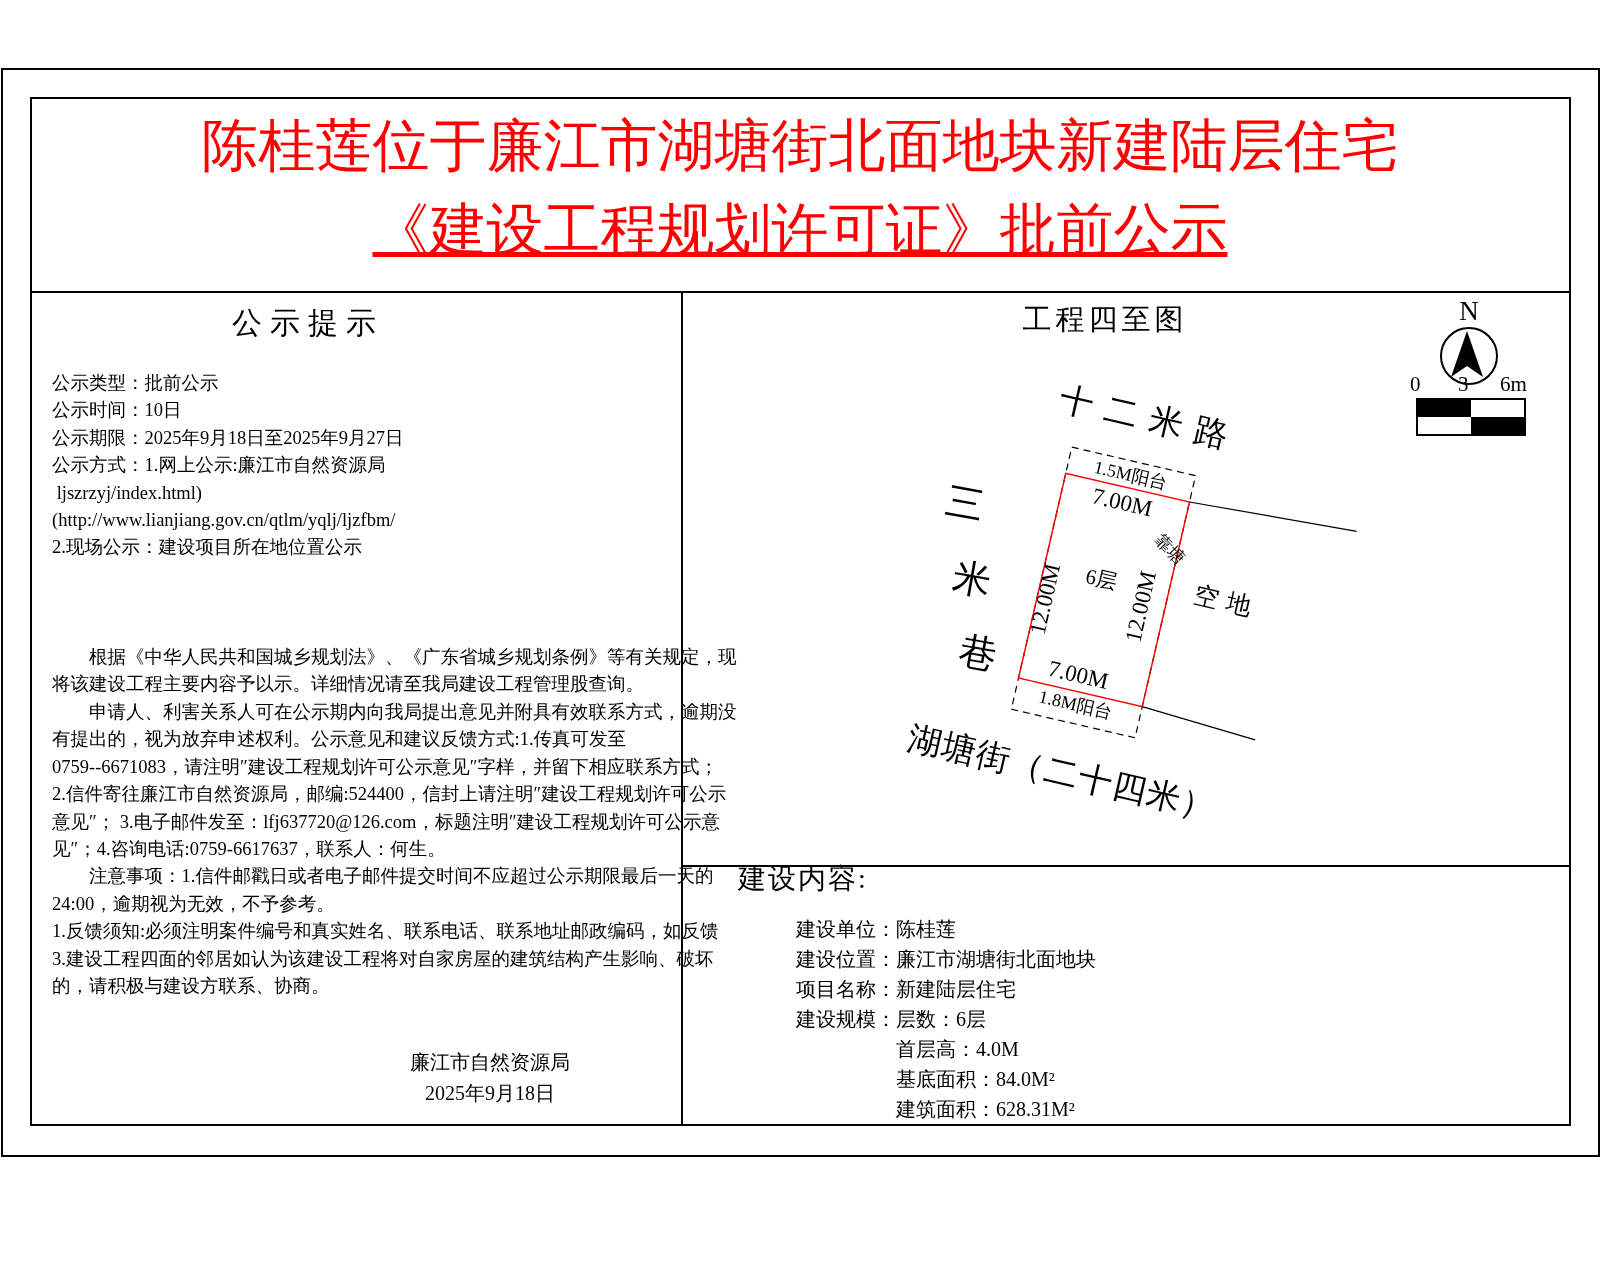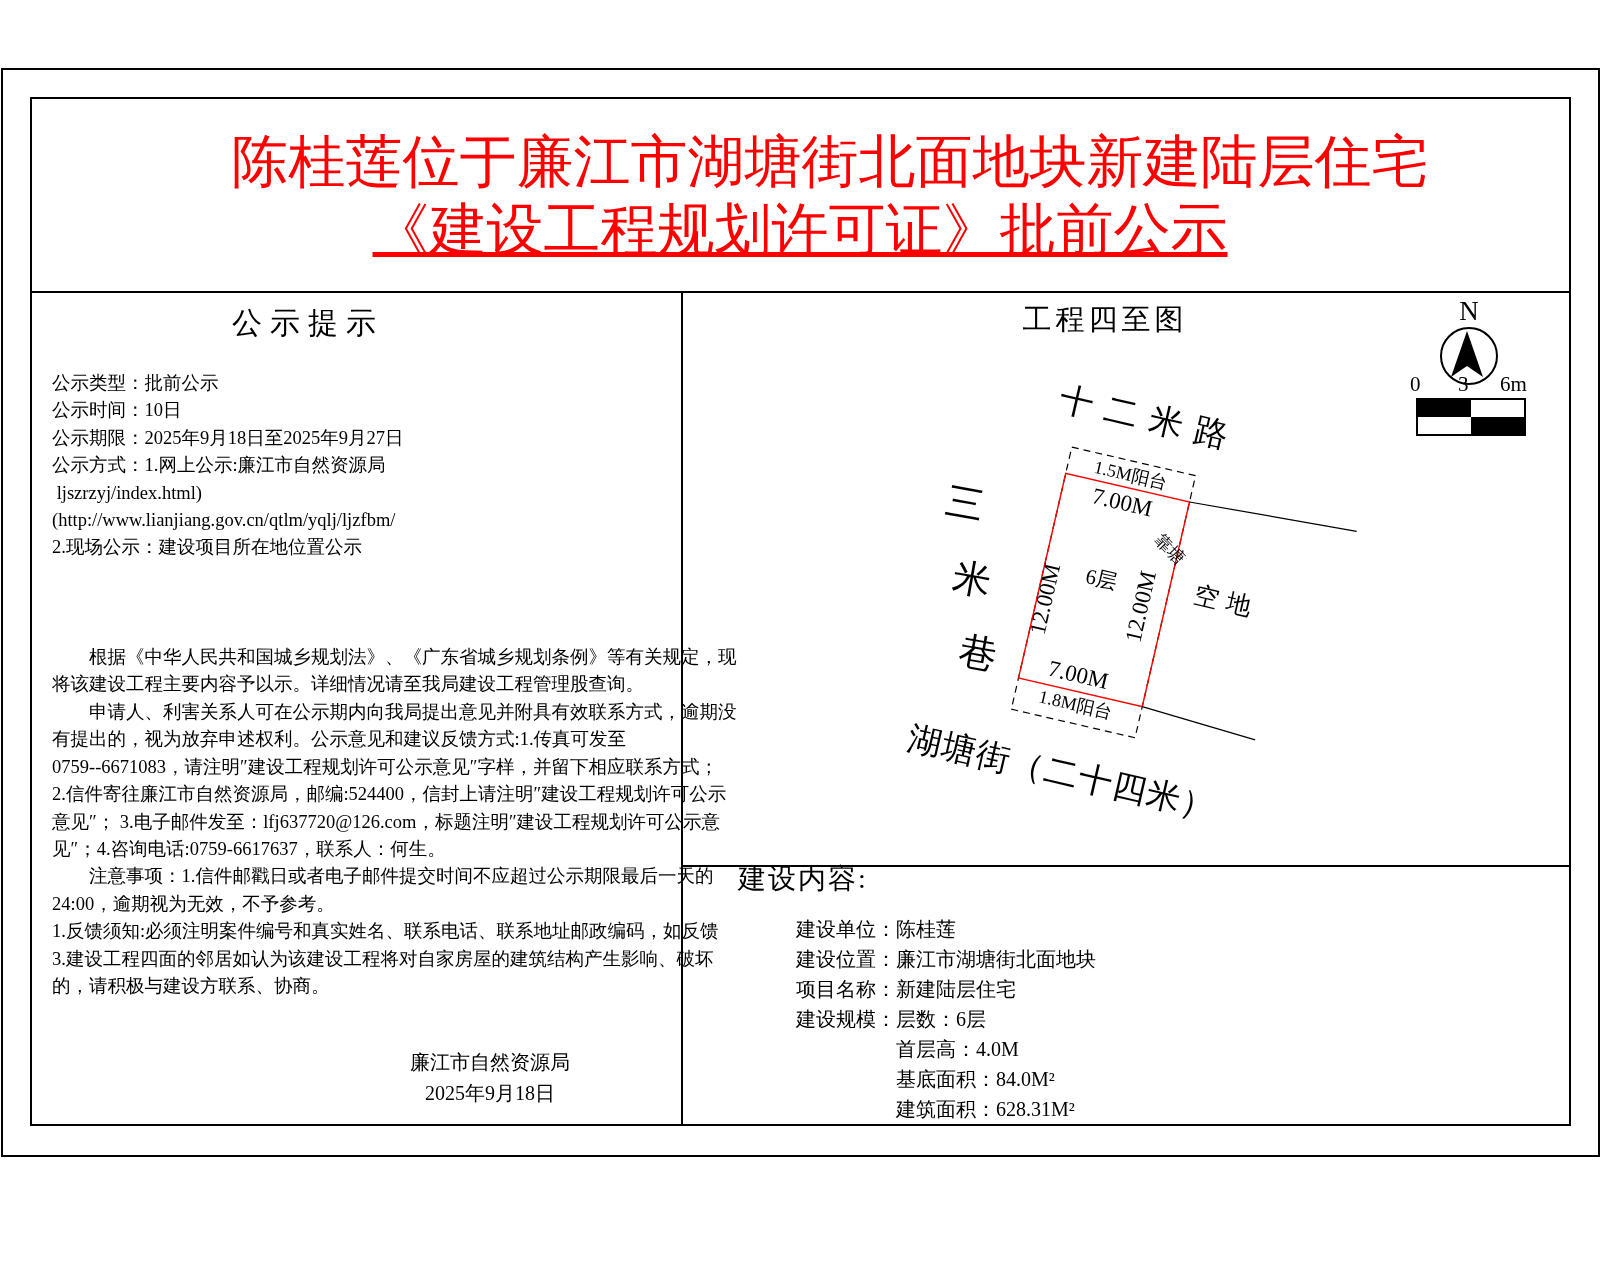--- a/index.html
+++ b/index.html
@@ -7,21 +7,21 @@
        font-family:"Liberation Serif","DejaVu Serif",serif;color:#000;}
   .abs{position:absolute;}
   #outer-border{left:1px;top:68px;width:1595px;height:1085px;border:2px solid #000;}
   #inner-box{left:30px;top:97px;width:1537px;height:1025px;border:2px solid #000;}
   .divline{background:#000;}
   #div-h1{left:30px;top:291px;width:1541px;height:2px;}
   #div-v{left:681px;top:291px;width:2px;height:834px;}
   #div-h2{left:681px;top:865px;width:890px;height:2px;}
   .title-line{left:30px;width:1540px;text-align:center;color:#ff0000;
               font-size:57px;line-height:68px;white-space:nowrap;}
-  #title1{top:128px;padding-left:30px;}
+  #title1{top:112px;}
   #title2{top:196px;text-decoration:underline;}
   #notice-heading{left:30px;width:556px;top:303px;text-align:center;
                   font-size:30px;letter-spacing:8px;}
   #notice-body{left:52px;top:370px;width:618px;font-size:18.5px;line-height:27.4px;}
   #notice-body div{white-space:pre;}
   #notice-signature{left:330px;top:1047px;width:320px;text-align:center;
                     font-size:20px;line-height:31px;}
   #map-heading{left:855px;top:300px;width:500px;text-align:center;
                font-size:29px;letter-spacing:4px;}
   #compass-n{left:1429px;top:296px;width:80px;text-align:center;font-size:27px;}

